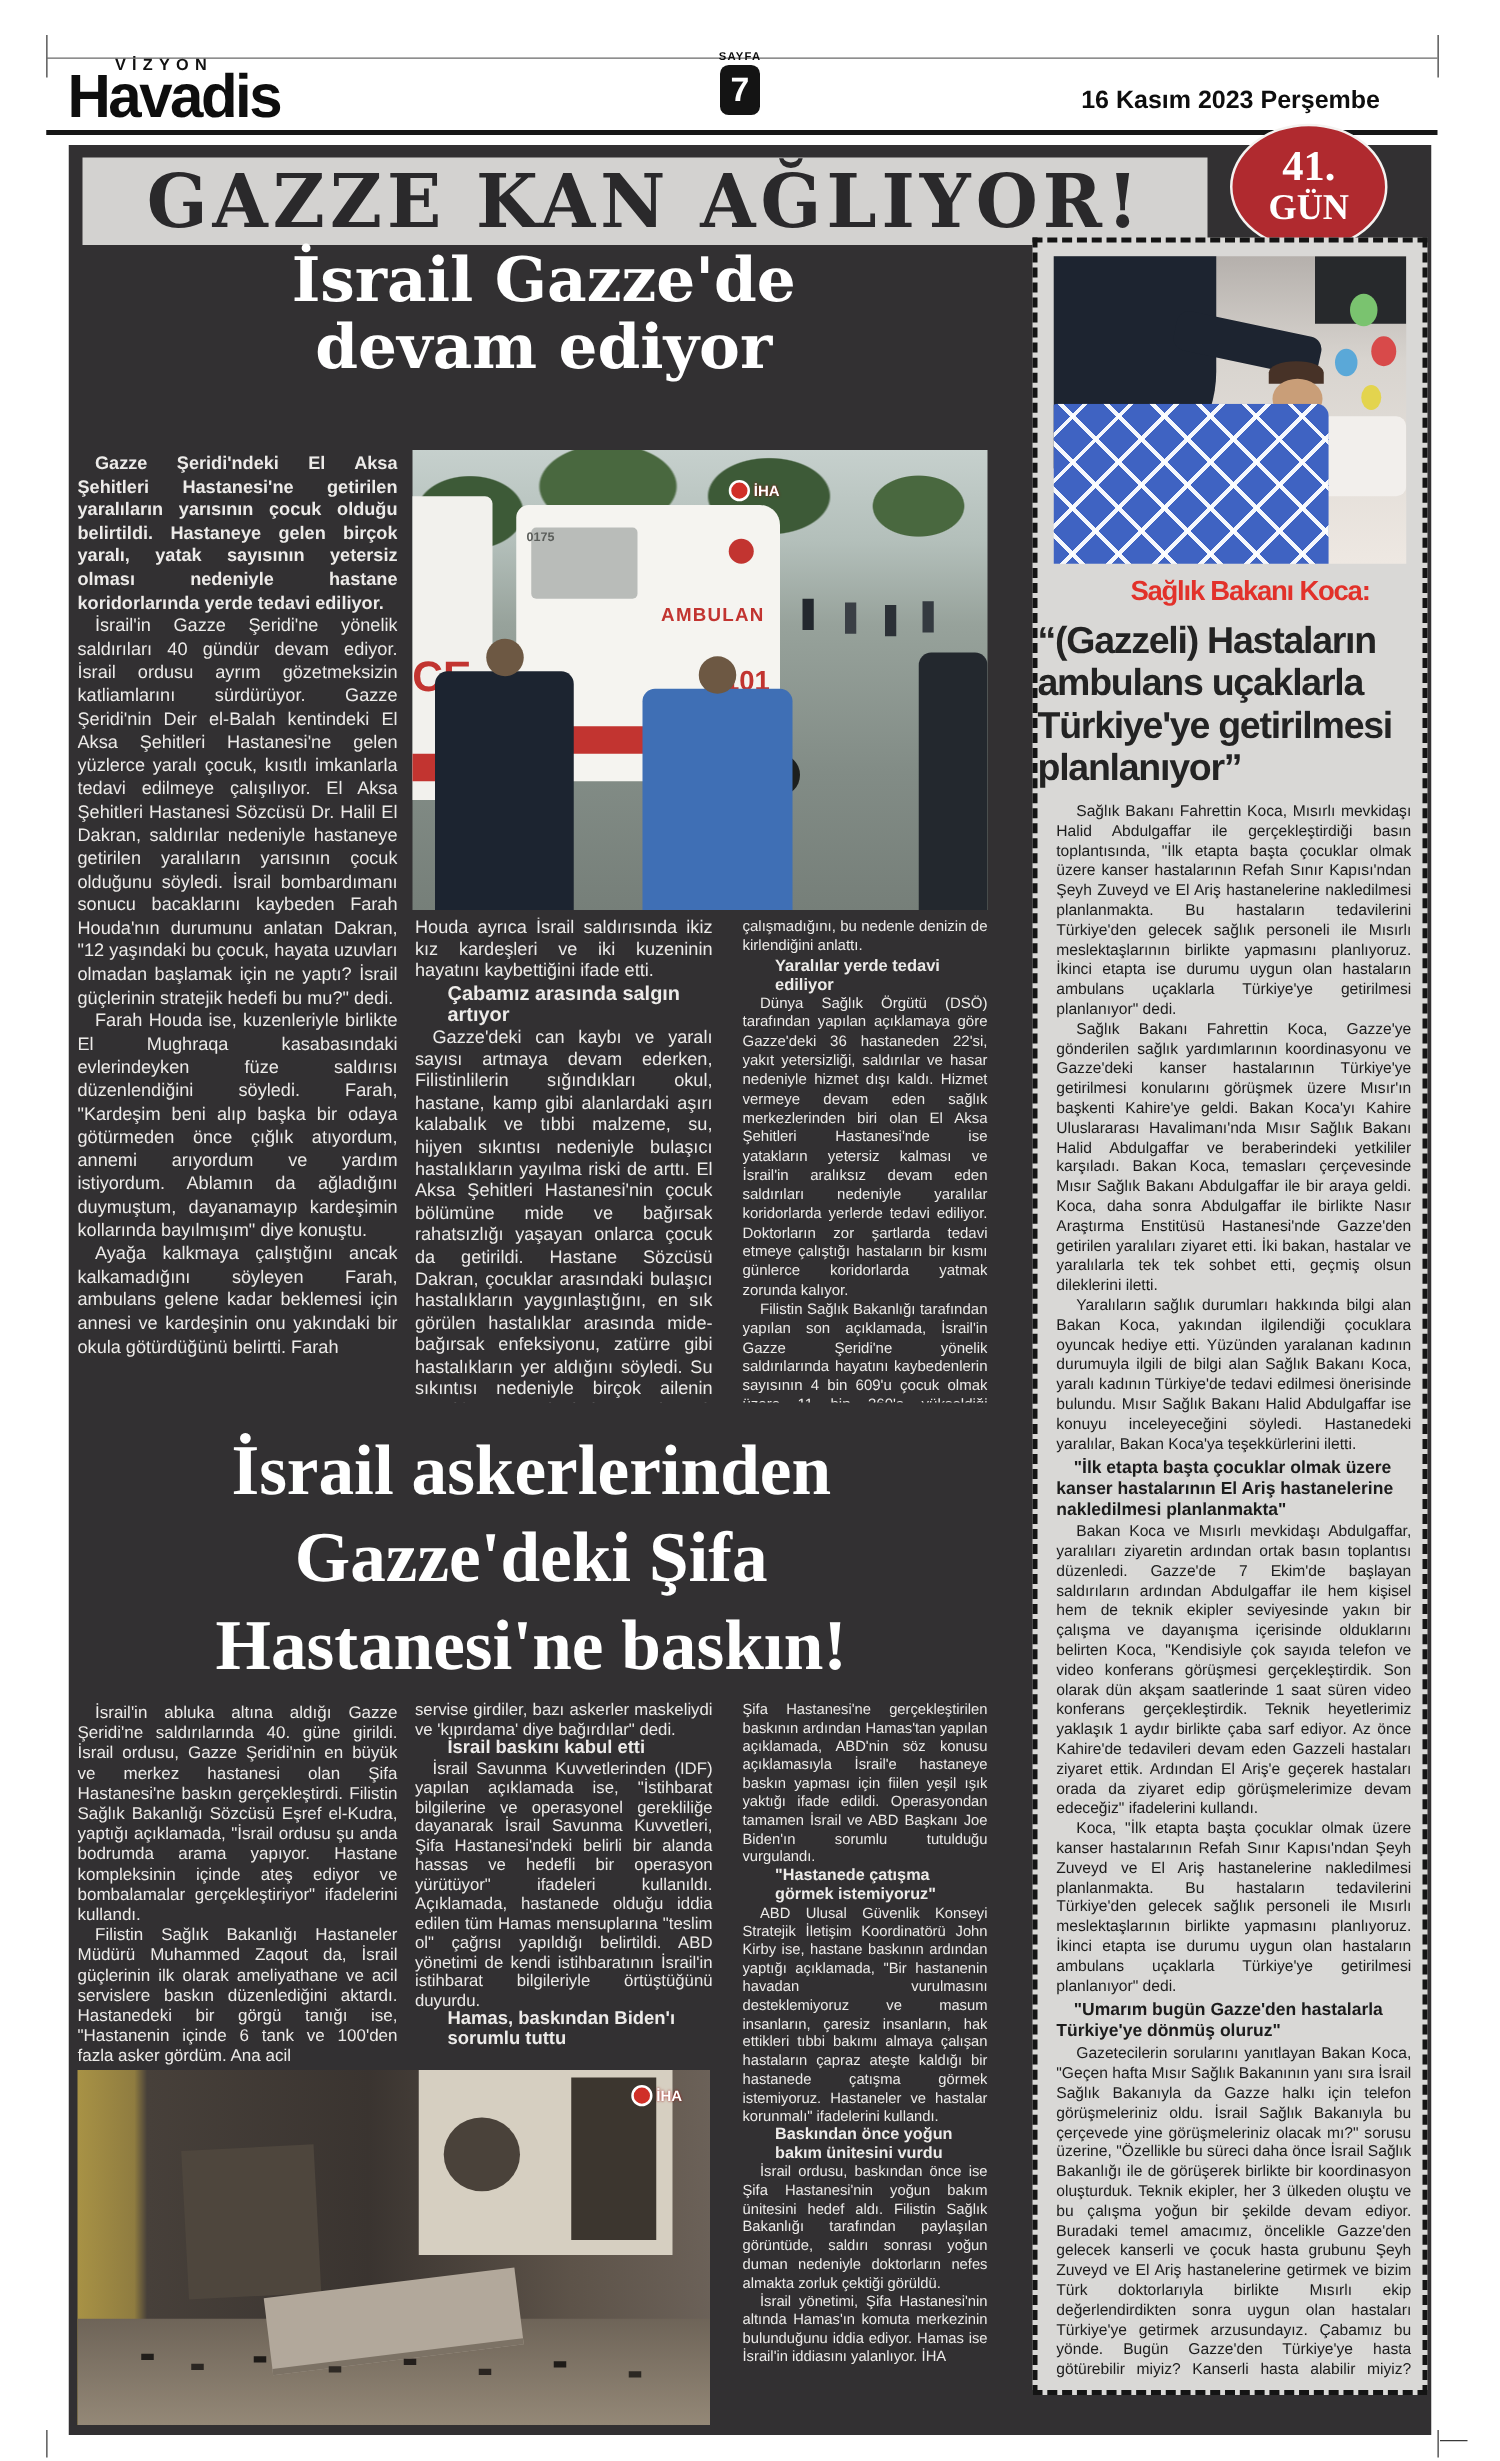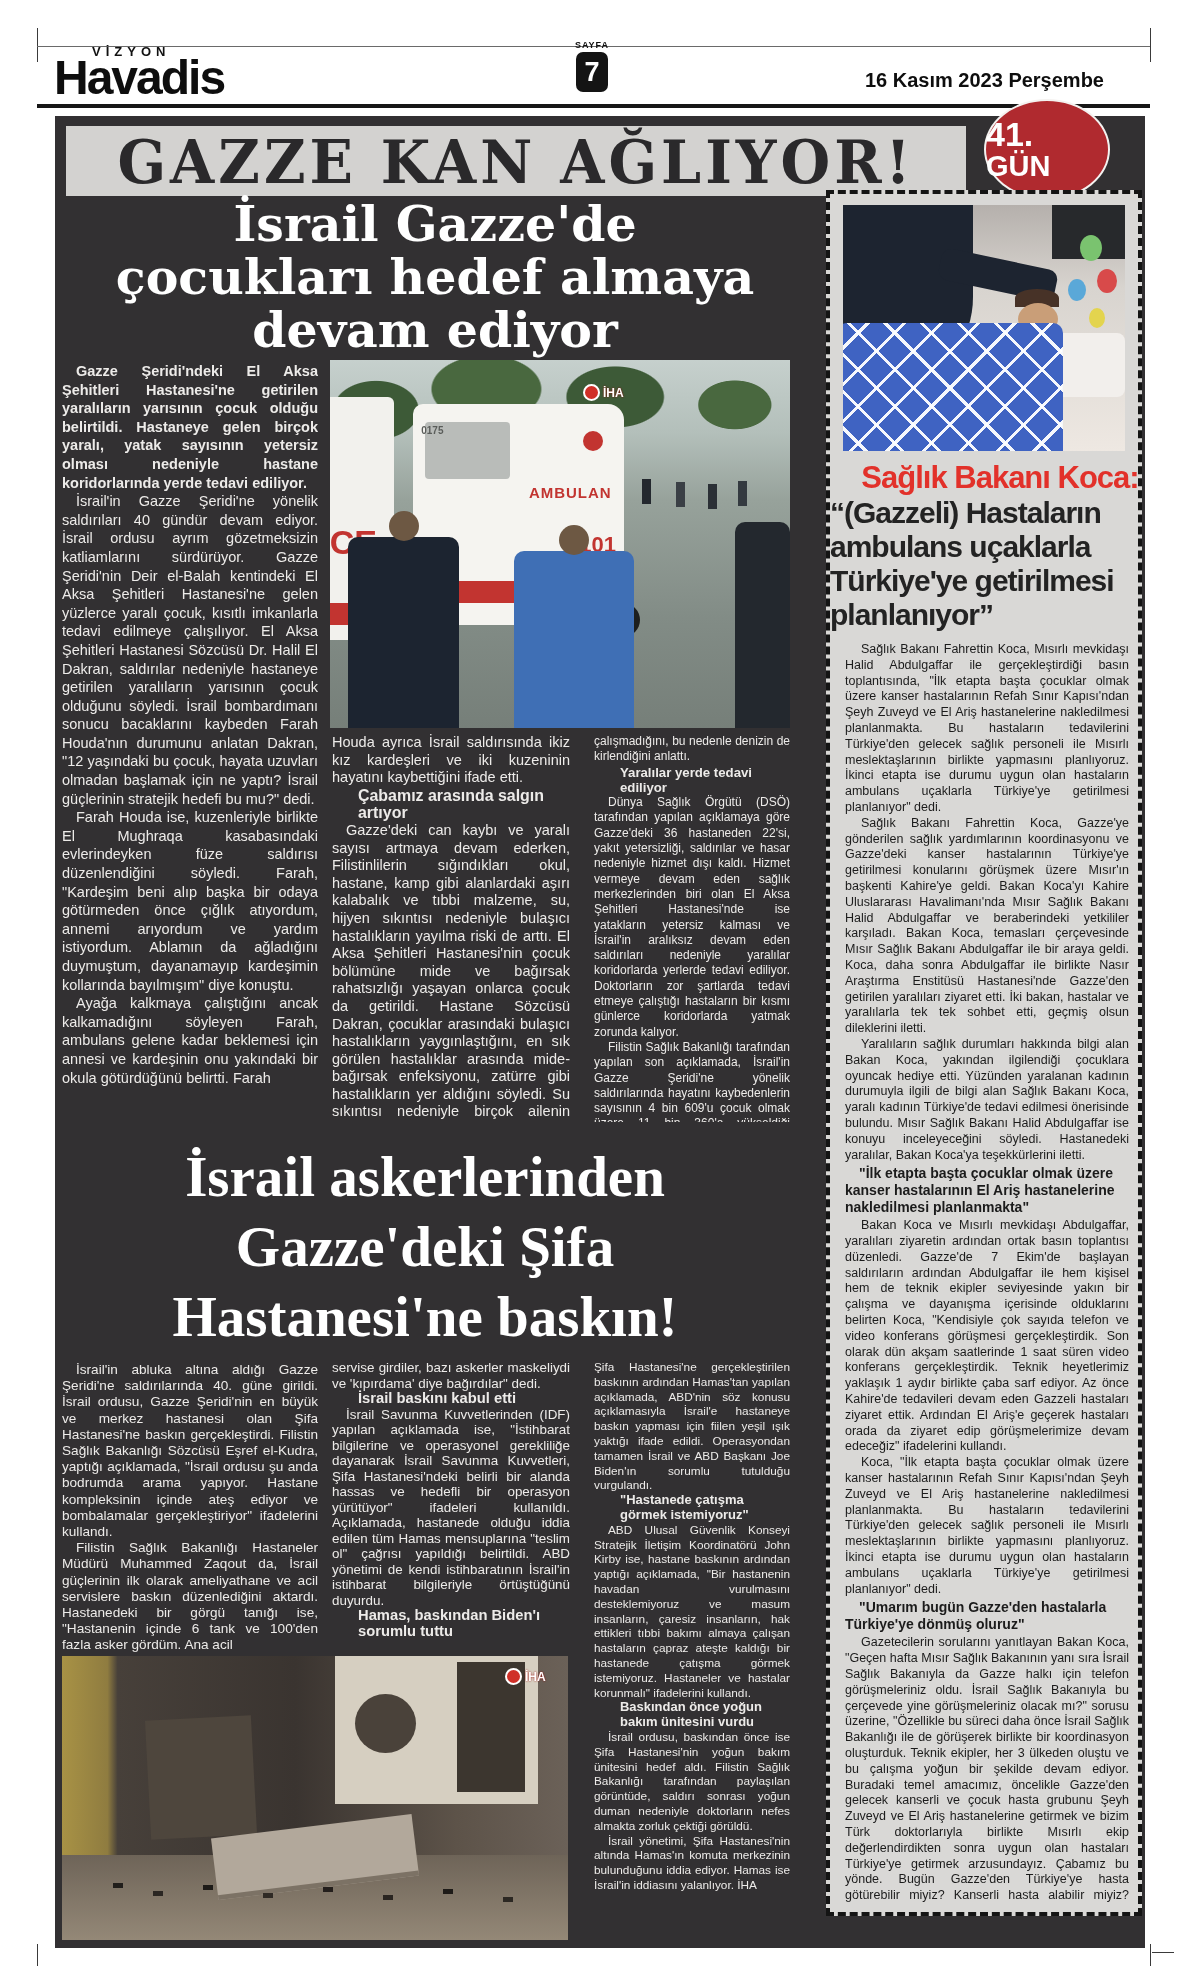--- a/index.html
+++ b/index.html
@@ -20,21 +20,21 @@
   .hairline{position:absolute;left:37px;top:46px;width:1113px;height:1px;background:#6a6a6a;}
   
   .canvas{position:absolute;left:55px;top:116px;width:1090px;height:1832px;background:#323032;}
   
   .headline-bar{position:absolute;left:66px;top:126px;width:900px;height:70px;background:#d3d2d0;
                 display:flex;align-items:center;justify-content:center;}
   .headline-bar span{font-family:"DejaVu Serif",serif;font-weight:bold;font-size:57px;letter-spacing:4px;
                      color:#2a292b;white-space:nowrap;transform:scaleY(1.04);}
   .day-badge{position:absolute;left:984px;top:99px;width:122px;height:97px;background:#b02a2f;
              border:2px solid #f4f2f0;border-radius:50%;display:flex;flex-direction:column;
-             align-items:flex-start;justify-content:center;color:#fff;font-family:Liberation Sans, sans-serif;font-weight:bold;}
+             align-items:center;justify-content:center;color:#fff;font-family:Liberation Serif, serif;font-weight:bold;}
   .day-badge .l1{font-size:34px;line-height:34px;}
   .day-badge .l2{font-size:29px;line-height:31px;}
   .subheadline{position:absolute;left:60px;top:198px;width:750px;height:160px;text-align:center;
                font-family:"DejaVu Serif",serif;font-weight:bold;color:#ffffff;}
   .subheadline div{font-size:49px;line-height:53px;white-space:nowrap;}
   
   .photo{position:absolute;overflow:hidden;}
   .iha{position:absolute;display:flex;align-items:center;gap:3px;margin-left:13px;}
   .iha .dot{width:13px;height:13px;border-radius:50%;background:#d03028;border:2px solid #fff;}
   .iha .txt{color:#fff;font-size:12px;font-weight:bold;text-shadow:0 0 2px #900;}
@@ -87,21 +87,21 @@
   .kc-arm{position:absolute;left:34%;top:22%;width:42%;height:13%;background:#1d2430;transform:rotate(12deg);border-radius:10px;}
   .kc-head{position:absolute;left:62%;top:40%;width:40px;height:32px;border-radius:50%;background:#c99e78;}
   .kc-hair{position:absolute;left:61%;top:34%;width:44px;height:18px;border-radius:50% 50% 0 0;background:#473227;}
   .kc-pillow{position:absolute;left:56%;top:52%;width:44%;height:26%;background:#f2efec;border-radius:8px;}
   .kc-blanket{position:absolute;left:-2%;top:48%;width:80%;height:56%;background:#3f63c2;
      background-image:repeating-linear-gradient(45deg,rgba(255,255,255,.95) 0 3px,transparent 3px 26px),
                       repeating-linear-gradient(-45deg,rgba(255,255,255,.95) 0 3px,transparent 3px 26px);
      border-radius:10px;}
   .kc-balloon{position:absolute;border-radius:50%;}
   .sb-kicker{position:absolute;left:0;top:266px;width:100%;text-align:center;color:#e2312a;
-             font-size:31px;font-weight:bold;letter-spacing:-1px;padding-left:16px;}
+             font-size:22px;font-weight:bold;letter-spacing:-1px;padding-left:16px;}
   .sb-quote{position:absolute;left:0;top:302px;width:100%;color:#232323;
             font-weight:bold;}
   .sb-quote div{font-size:30px;line-height:34px;letter-spacing:-1px;white-space:nowrap;}
   .sb-body{position:absolute;left:15px;top:448px;width:284px;height:1262px;overflow:hidden;
            color:#1b1b1b;font-size:12.5px;line-height:15.8px;text-align:justify;}
   .sb-body .para{margin:0;}
   .sb-body .para.body{text-indent:16px;}
   .sb-body .para.sub{font-weight:bold;font-size:14px;line-height:17px;text-indent:14px;text-align:left;margin:2px 0;}
   
   .col{position:absolute;color:#edebe9;overflow:hidden;}
@@ -147,21 +147,20 @@
   <div class="headline-bar">
     <span>GAZZE KAN AĞLIYOR!</span>
   </div>
   <div class="day-badge">
     <div class="l1">41.</div>
     <div class="l2">GÜN</div>
   </div>
 
   <div class="subheadline">
     <div>İsrail Gazze'de</div>
-    <div>çocukları hedef almaya</div>
     <div>devam ediyor</div>
   </div>
 
   <div class="photo photo-amb">
     <div class="amb-trees"></div>
     <div class="amb-crowd"></div>
     <div class="amb-van-left">
       <div class="ce">CE</div>
       <div class="stripe"></div>
     </div>

